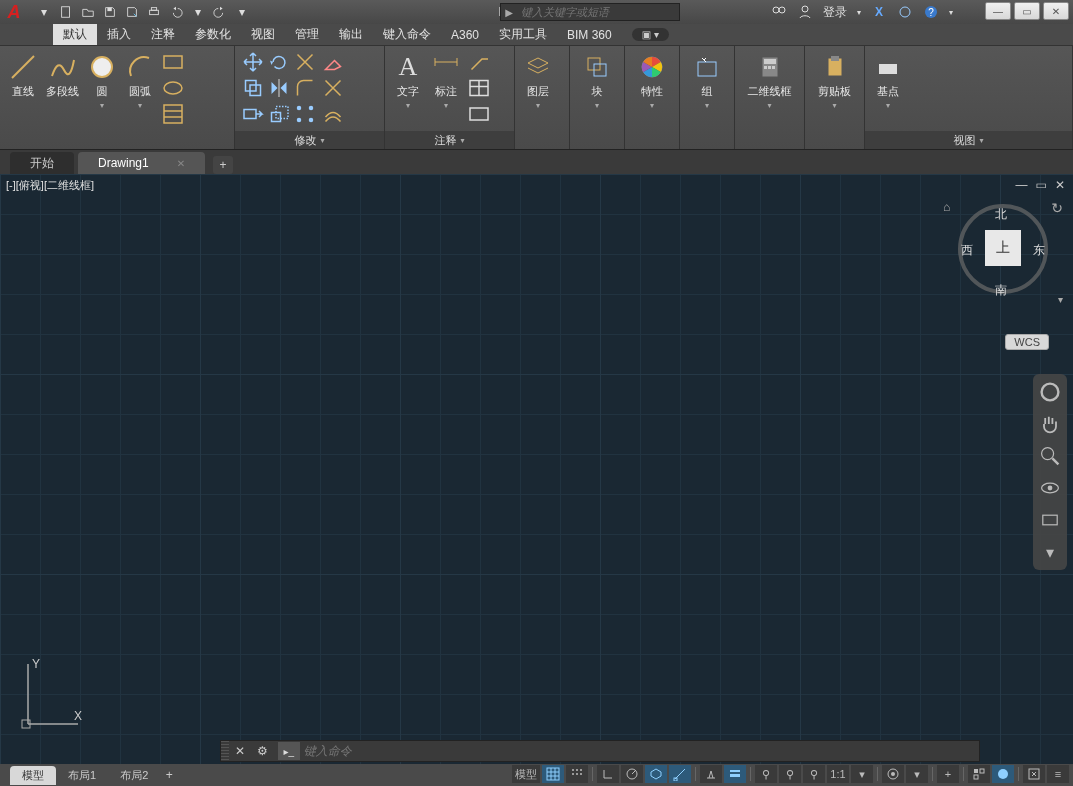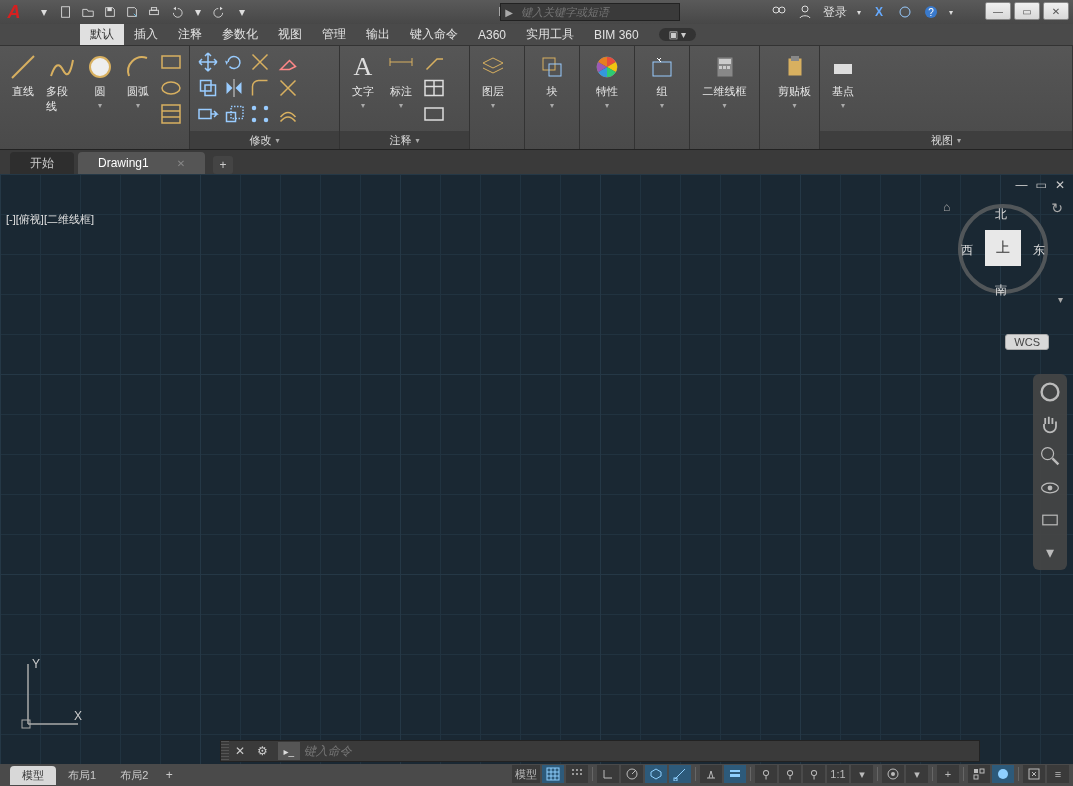--- a/index.html
+++ b/index.html
@@ -14,21 +14,21 @@
 .title-text { position: absolute; left: 50%; transform: translateX(-50%); color: #e8e8e8; font-size: 12px; }
 .search-box { position: absolute; left: 500px; width: 180px; height: 18px; background: #3a3a3a; border: 1px solid #222; display: flex; align-items: center; }
 .search-box .sicon { width: 16px; color: #aaa; font-size: 10px; text-align: center; }
 .search-box input { flex: 1; background: transparent; border: none; color: #999; font-size: 11px; font-style: italic; outline: none; padding-left: 4px; }
 .title-right { position: absolute; right: 120px; display: flex; align-items: center; gap: 10px; color: #ddd; font-size: 12px; }
 .title-right .icon { width: 16px; height: 16px; cursor: pointer; display:flex; align-items:center; justify-content:center; }
 .win-controls { position: absolute; right: 4px; top: 2px; display: flex; gap: 3px; }
 .win-btn { width: 26px; height: 18px; background: linear-gradient(#f0f0f0,#d8d8d8); border: 1px solid #888; border-radius: 2px; display: flex; align-items: center; justify-content: center; font-size: 10px; color: #555; cursor: pointer; }
 
 
-.menubar { height: 22px; background: #4a4a4a; display: flex; align-items: stretch; padding-left: 80px; border-bottom: 1px solid #333; }
+.menubar { height: 22px; background: #4a4a4a; display: flex; align-items: stretch; padding-left: 53px; border-bottom: 1px solid #333; }
 .menu-tab { padding: 0 10px; color: #e2e2e2; font-size: 12px; display: flex; align-items: center; cursor: pointer; }
 .menu-tab.active { background: #e0e0e0; color: #333; }
 .menu-extra { display: flex; align-items: center; margin-left: 10px; }
 .menu-pill { background: #333; border-radius: 8px; padding: 1px 10px; color: #ccc; font-size: 10px; }
 
 
 .ribbon { height: 104px; background: linear-gradient(#565656,#4a4a4a); display: flex; border-bottom: 1px solid #222; }
 .panel { border-right: 1px solid #333; display: flex; flex-direction: column; }
 .panel-body { flex: 1; display: flex; align-items: flex-start; padding: 4px 6px; gap: 4px; }
 .panel-title { height: 18px; background: #3e3e3e; color: #ddd; font-size: 11px; display: flex; align-items: center; justify-content: center; gap: 4px; cursor: pointer; }
@@ -51,21 +51,21 @@
 
 .canvas-wrap { position: relative; height: 590px; background: #1a2833; overflow: hidden; }
 .canvas-grid { position: absolute; inset: 0;
   background-image:
     linear-gradient(#253846 1px, transparent 1px),
     linear-gradient(90deg, #253846 1px, transparent 1px),
     linear-gradient(#213340 1px, transparent 1px),
     linear-gradient(90deg, #213340 1px, transparent 1px);
   background-size: 200px 200px, 200px 200px, 40px 40px, 40px 40px;
 }
-.viewport-label { position: absolute; top: 4px; left: 6px; color: #e0e0e0; font-size: 11px; cursor: pointer; margin-top: 34px; }
+.viewport-label { position: absolute; top: 4px; left: 6px; color: #e0e0e0; font-size: 11px; cursor: pointer; }
 .viewport-controls { position: absolute; top: 4px; right: 8px; display: flex; gap: 8px; color: #ccc; font-size: 12px; }
 .viewport-controls span { cursor: pointer; }
 
 
 .viewcube-wrap { position: absolute; top: 20px; right: 10px; width: 120px; height: 140px; }
 .vc-ring { position: absolute; left: 15px; top: 10px; width: 90px; height: 90px; border: 4px solid #6a6a6a; border-radius: 50%; opacity: 0.7; }
 .vc-cube { position: absolute; left: 42px; top: 36px; width: 36px; height: 36px; background: #e8e8e8; display: flex; align-items: center; justify-content: center; color: #333; font-size: 14px; cursor: pointer; }
 .vc-label { position: absolute; color: #ddd; font-size: 12px; cursor: pointer; }
 .vc-n { left: 52px; top: 12px; } .vc-s { left: 52px; top: 88px; } .vc-w { left: 18px; top: 48px; } .vc-e { left: 90px; top: 48px; }
 .vc-home { position: absolute; left: 0; top: 6px; color: #aaa; font-size: 12px; cursor: pointer; }
@@ -204,21 +204,21 @@
   <div class="menu-tab">A360</div>
   <div class="menu-tab">实用工具</div>
   <div class="menu-tab">BIM 360</div>
   <div class="menu-extra">
       <div class="menu-pill">▣ ▾</div>
     </div>
 </div>
 
 <div class="ribbon">
 
-  <div class="panel" style="width:190px">
+  <div class="panel" style="width:235px">
     <div class="panel-body">
       <div class="bigbtn">
           <div class="bigicon">
             <svg viewBox="0 0 30 30">
               <line x1="4" y1="26" x2="26" y2="4" stroke="#d8b060" stroke-width="2"></line>
             </svg>
           </div>
           <span>直线</span>
         </div>
       <div class="bigbtn">
@@ -477,21 +477,21 @@
             </svg>
           </div>
           <span>二维线框</span>
           <span class="arrow">▾</span>
         </div>
     </div>
     <div class="panel-title" style="visibility:hidden">.</div>
   </div>
 
   <div class="panel" style="width:60px">
-    <div class="panel-body" style="justify-content:flex-end">
+    <div class="panel-body" style="justify-content:center">
       <div class="bigbtn">
           <div class="bigicon">
             <svg viewBox="0 0 30 30">
               <rect x="8" y="6" width="14" height="18" fill="#d8b060" stroke="#555"></rect>
               <rect x="11" y="4" width="8" height="5" fill="#888"></rect>
             </svg>
           </div>
           <span>剪贴板</span>
           <span class="arrow">▾</span>
         </div>

